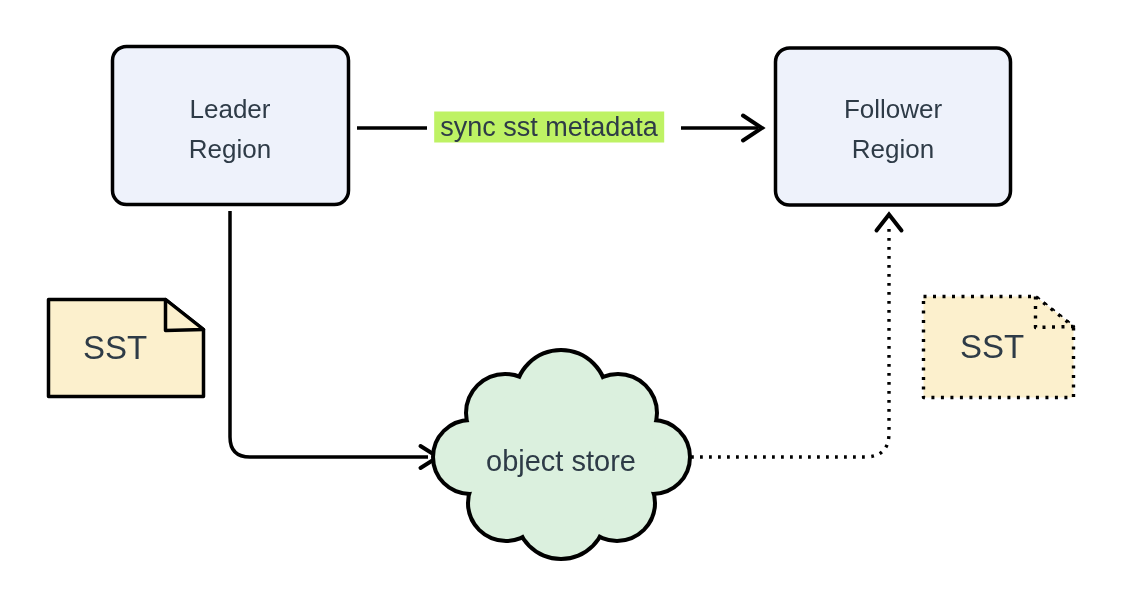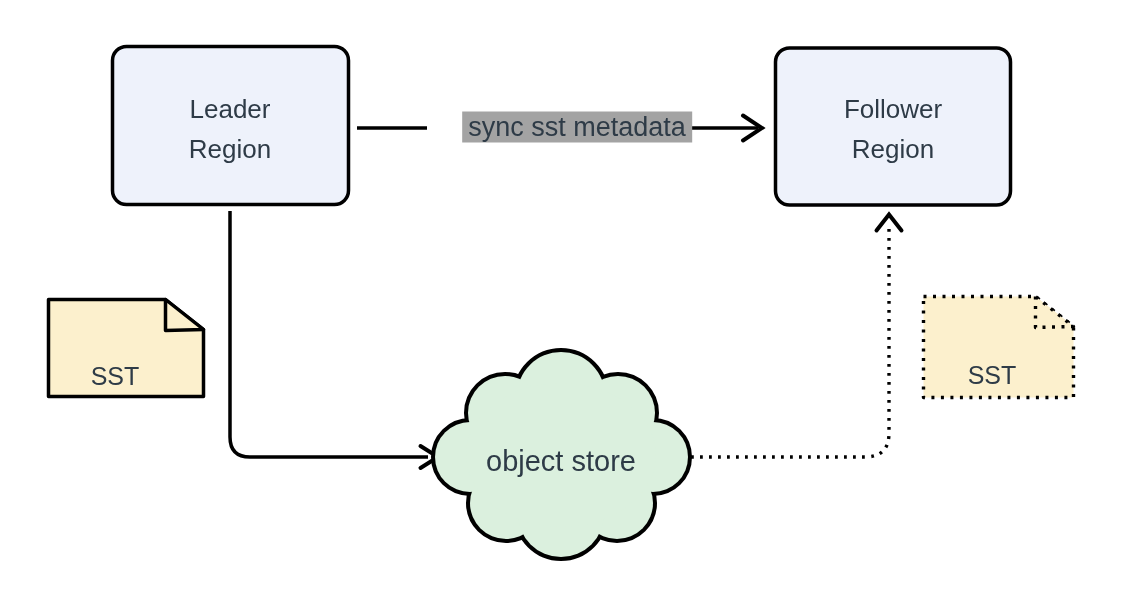--- a/index.html
+++ b/index.html
@@ -12,23 +12,23 @@
   }
   .layer { position:absolute; left:0; top:0; }
   .label {
     position:absolute;
     transform:translate(-50%,-50%);
     color:#2e3b47;
     white-space:nowrap;
     text-align:center;
   }
   .node-label   { font-size:26px; line-height:40px; }
-  .sst-label    { font-size:25px;margin-top:28px; }
+  .sst-label    { font-size:33px; }
   .cloud-label  { font-size:29px; }
-  .edge-label   { font-size:27px; background:#a3a3a3; padding:0 6px;margin-left:28px; }
+  .edge-label   { font-size:27px; background:#bef264; padding:0 6px; }
   .pos-leader   { left:230px;  top:129px; }
   .pos-follower { left:893px;  top:129px; }
   .pos-sync     { left:549px;  top:127px; }
   .pos-sst-l    { left:115px;  top:348px; }
   .pos-sst-r    { left:992px;  top:347px; }
   .pos-cloud    { left:561px;  top:461px; }
 </style>
 </head>
 <body>
 

